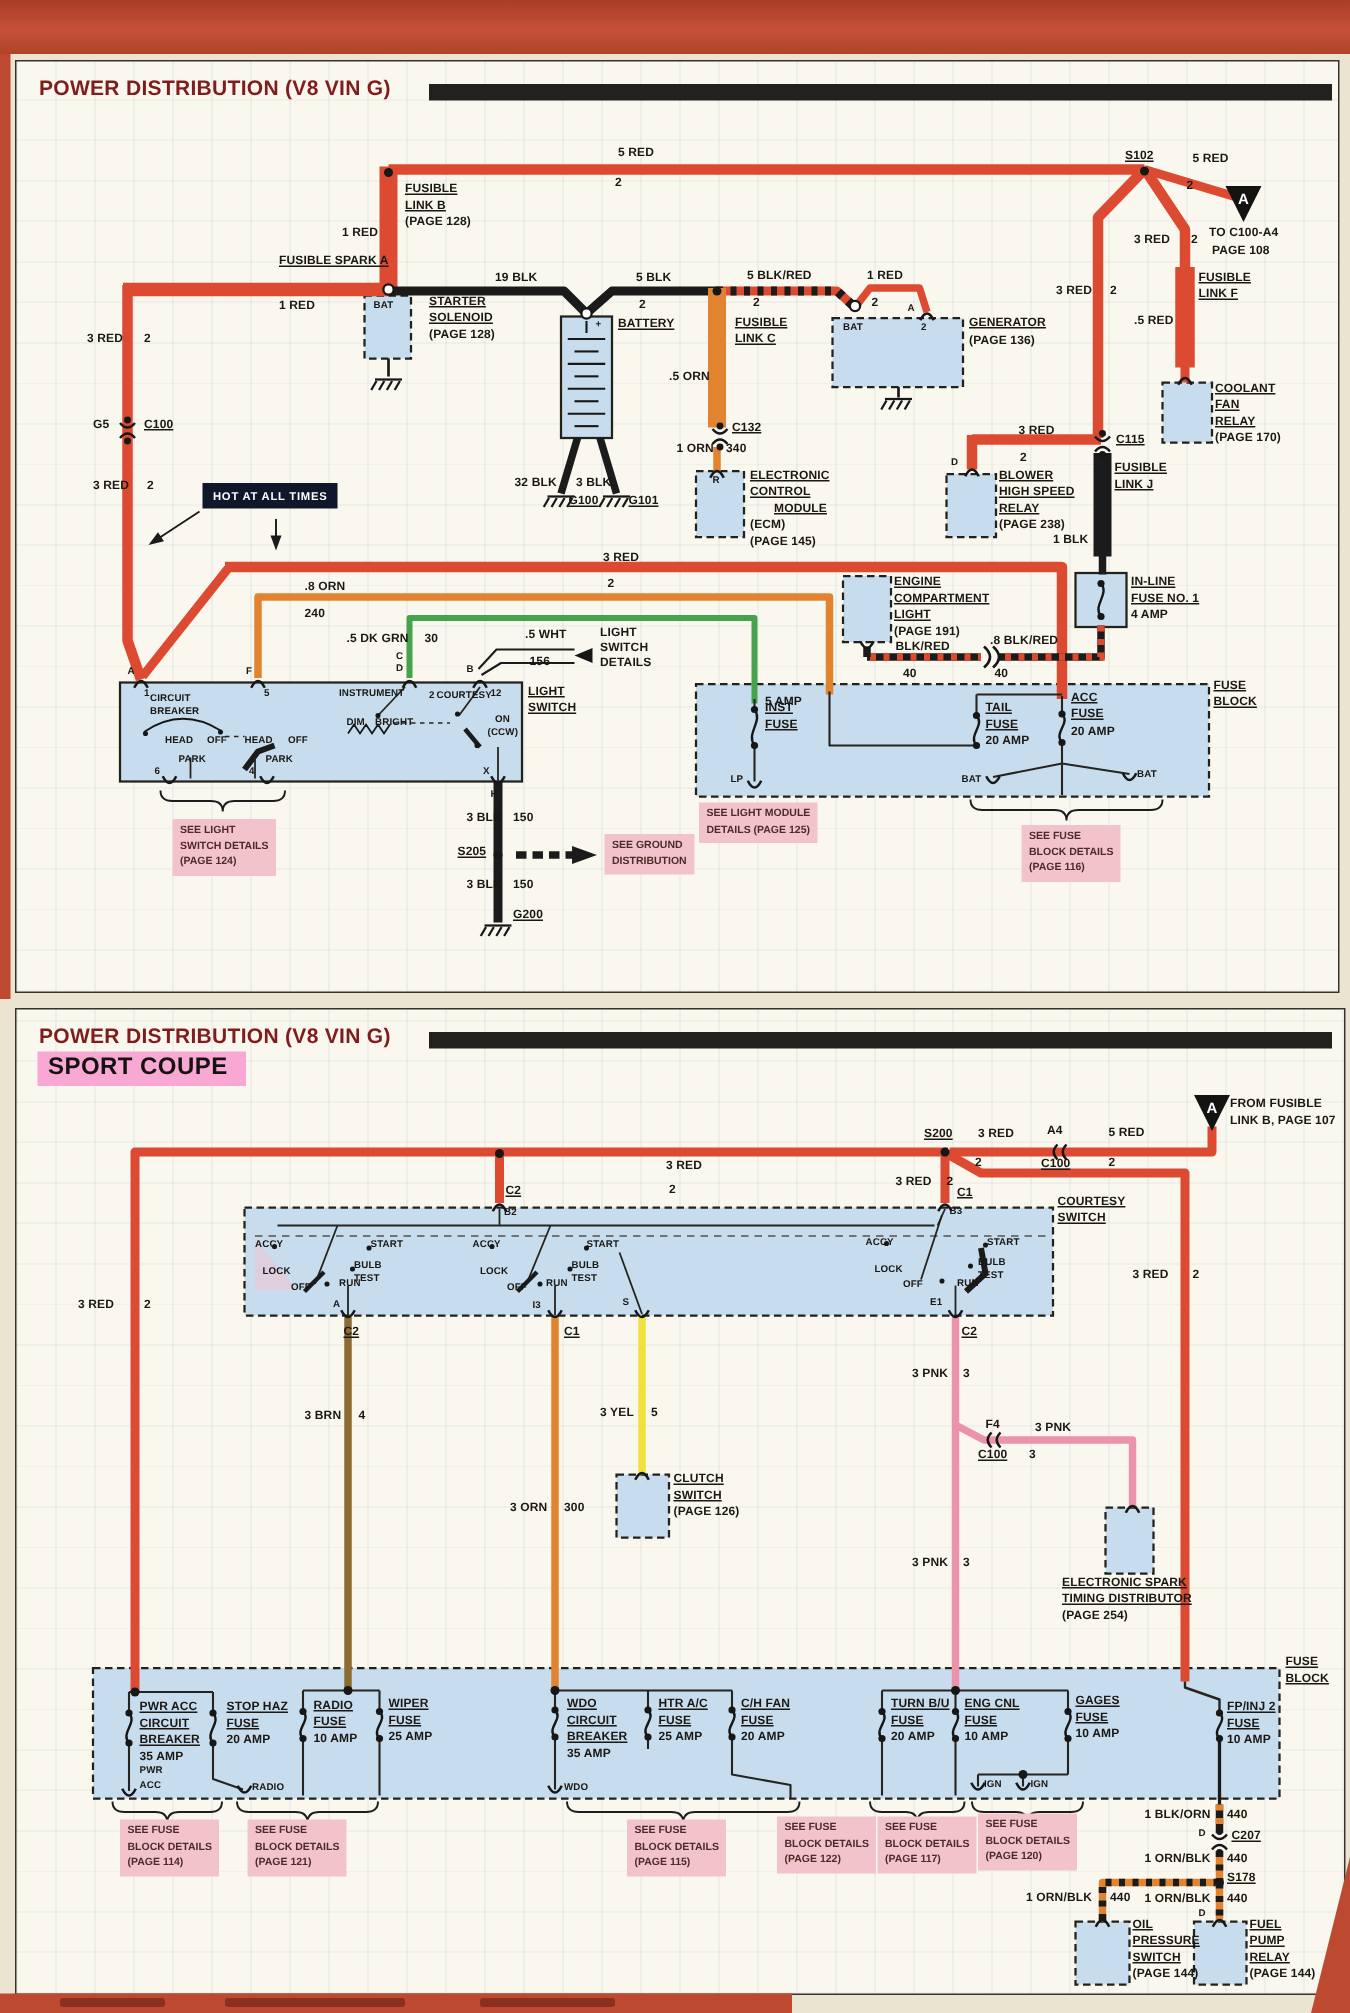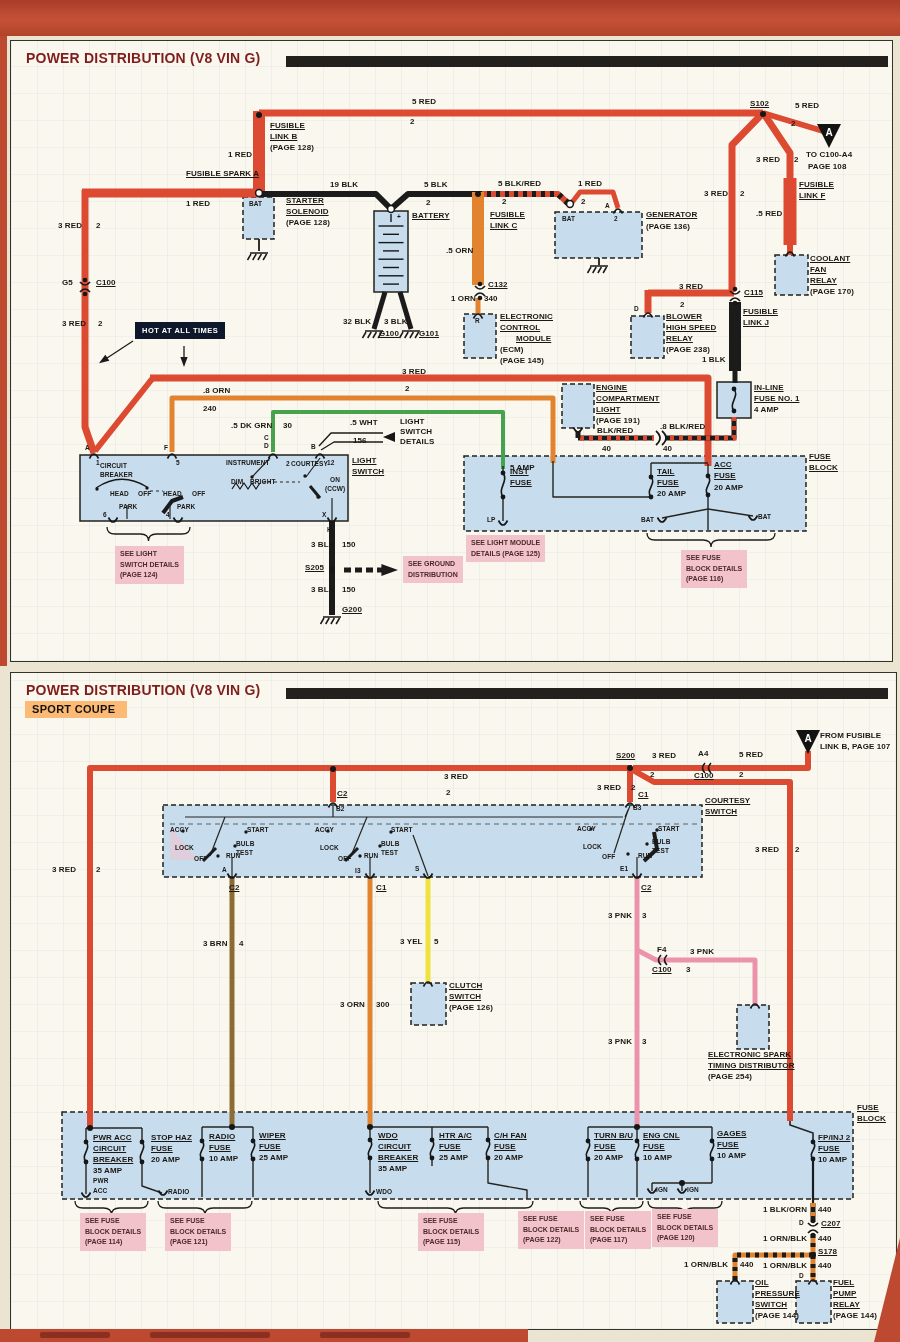--- a/index.html
+++ b/index.html
@@ -7,22 +7,22 @@
          font-family:"Liberation Sans",sans-serif;overflow:hidden;}
   .panel{position:absolute;background:#faf8ee;border:1.5px solid #35322c;
     background-image:
       repeating-linear-gradient(90deg, rgba(110,140,185,.09) 0 1px, transparent 1px 26px),
       repeating-linear-gradient(0deg, rgba(110,140,185,.07) 0 1px, transparent 1px 27px);}
   #panel1{left:10px;top:40px;width:881px;height:620px;}
   #panel2{left:10px;top:672px;width:885px;height:656px;}
   #wiresvg{position:absolute;left:0;top:0;z-index:3;}
   .hdr{position:absolute;z-index:4;font-weight:bold;font-size:14px;color:#7f1d1d;letter-spacing:.2px;}
   .bar{position:absolute;z-index:4;background:#23211d;height:11px;width:602px;left:286px;}
-  .sport{position:absolute;z-index:4;left:25px;top:701px;background:#fdba74;color:#15130f;
-         font-size:11px;font-weight:bold;padding:2px 12px 3px 7px;letter-spacing:.3px;}
+  .sport{position:absolute;z-index:4;left:25px;top:701px;background:#f9a8d4;color:#15130f;
+         font-size:16px;font-weight:bold;padding:2px 12px 3px 7px;letter-spacing:.3px;}
   .lb{position:absolute;z-index:5;font-size:8px;font-weight:bold;color:#1b1713;
       white-space:nowrap;line-height:1;letter-spacing:.1px;}
   .lb.u{text-decoration:underline;}
   .lb.t{font-size:6.5px;}
   .note{position:absolute;z-index:6;background:#f2c3cb;color:#4c2b28;padding:3px 5px;
         font-size:7px;font-weight:bold;line-height:1.5;white-space:nowrap;}
   .hot{position:absolute;z-index:6;left:135px;top:322px;background:#0f172a;color:#fff;
        font-size:7.5px;font-weight:bold;padding:4px 7px;letter-spacing:.5px;}
   .edge{position:absolute;z-index:7;}
   #strip-top{left:0;top:0;width:900px;height:36px;background:linear-gradient(180deg,#a93d27,#c65138 55%,#b04327);}

